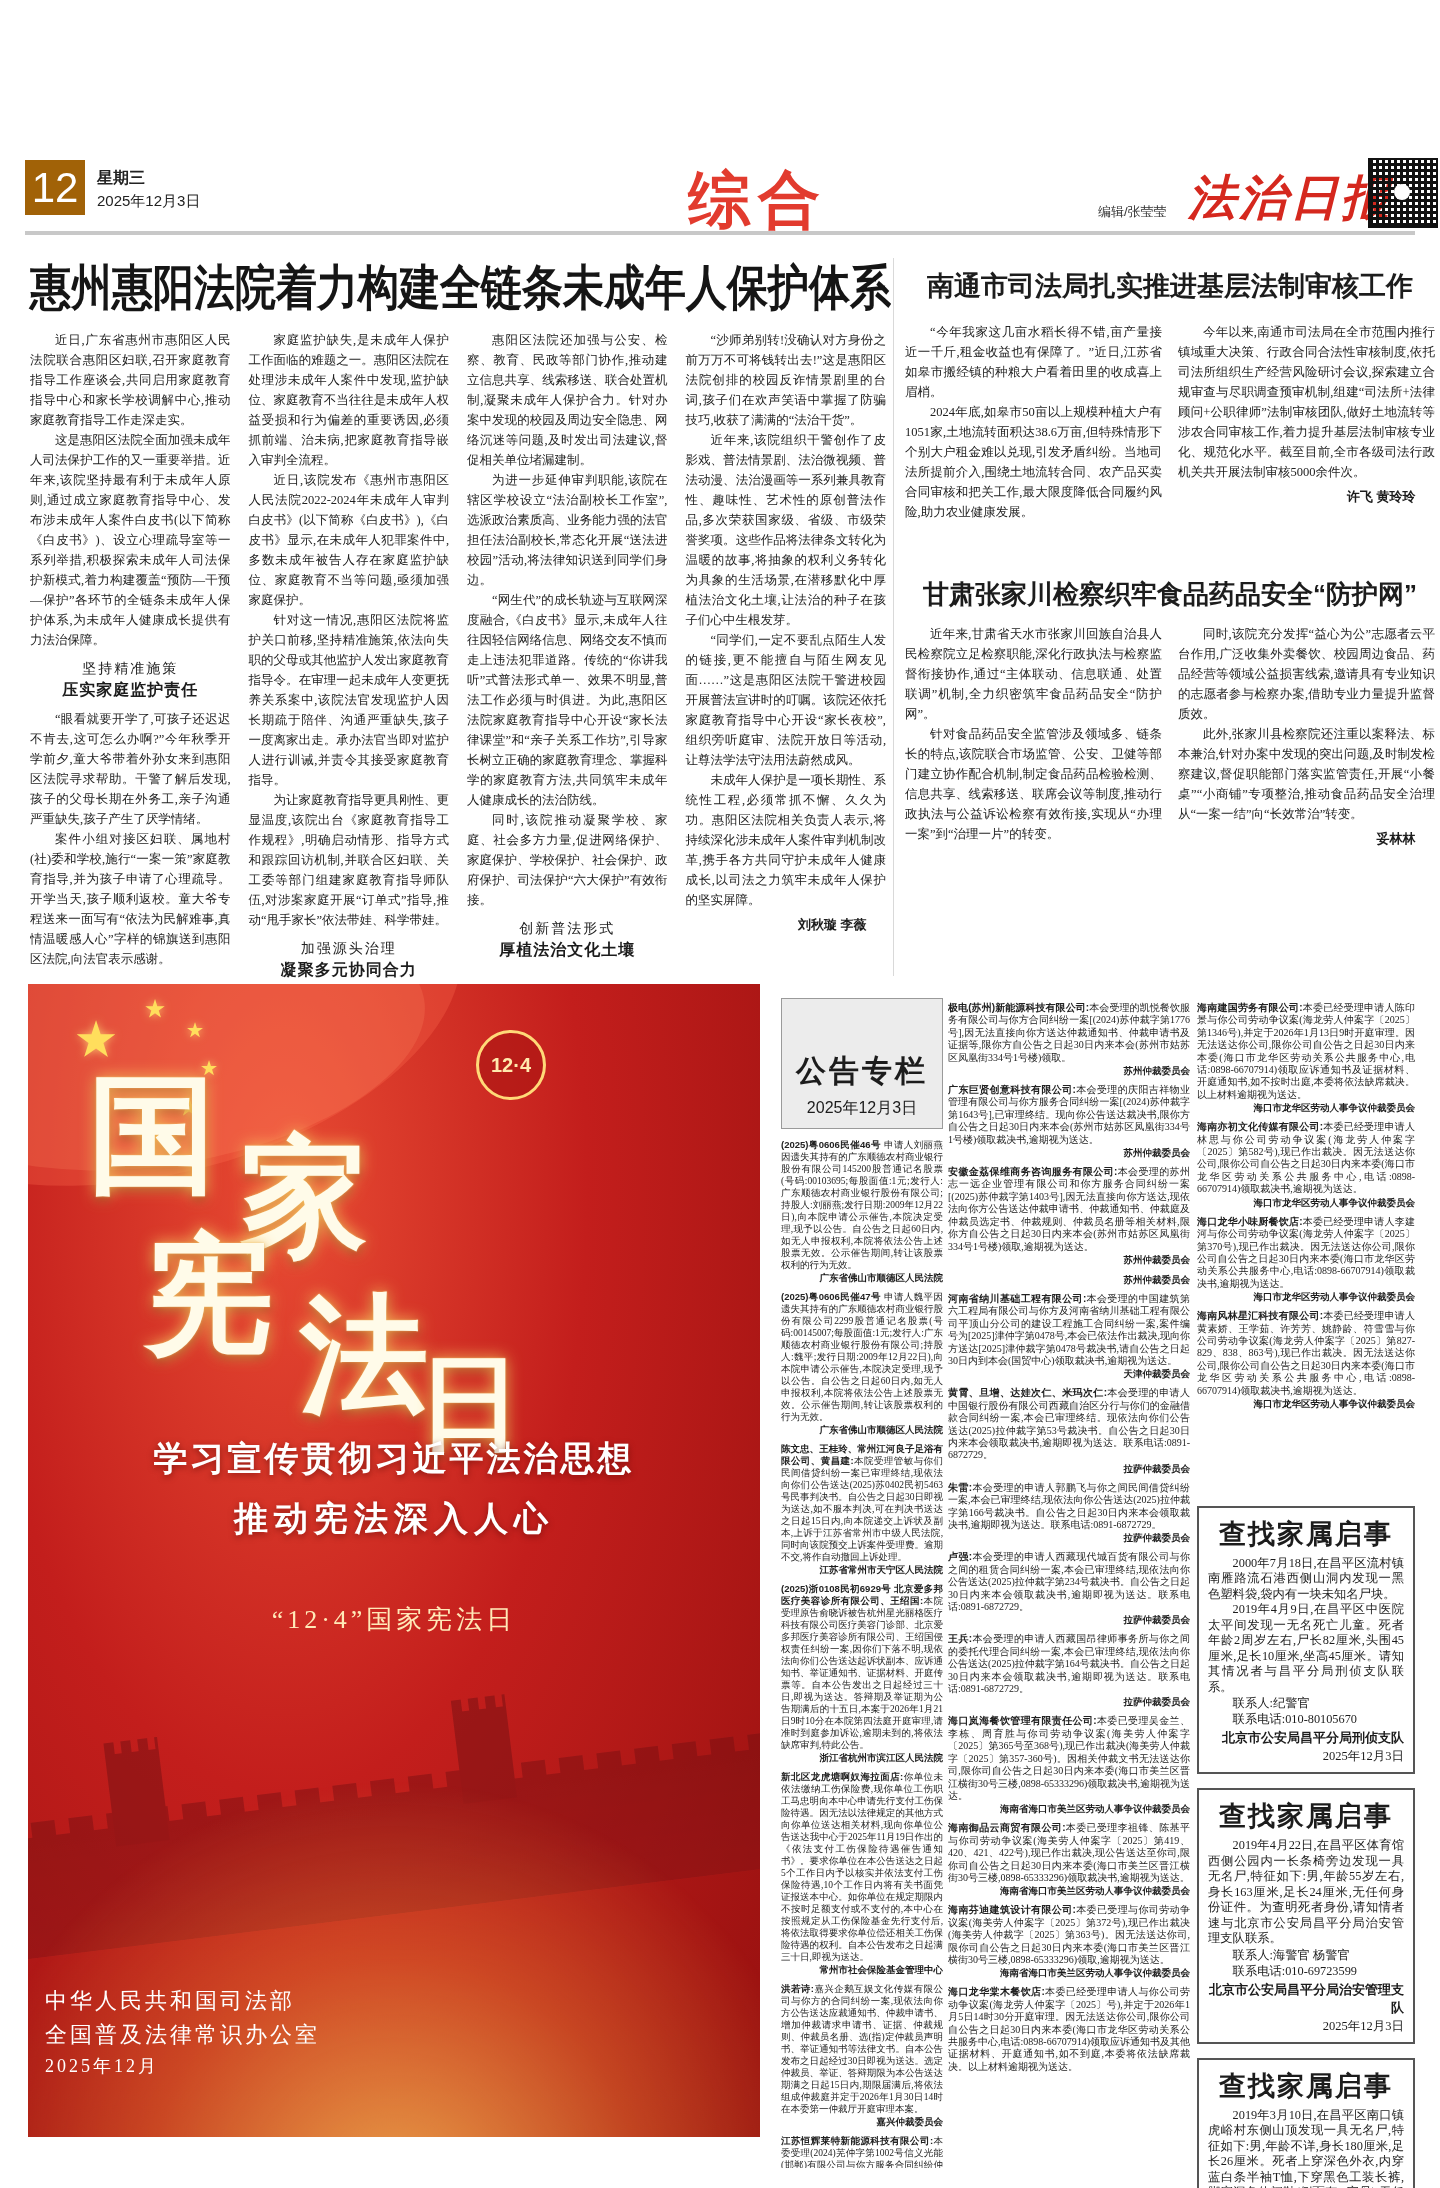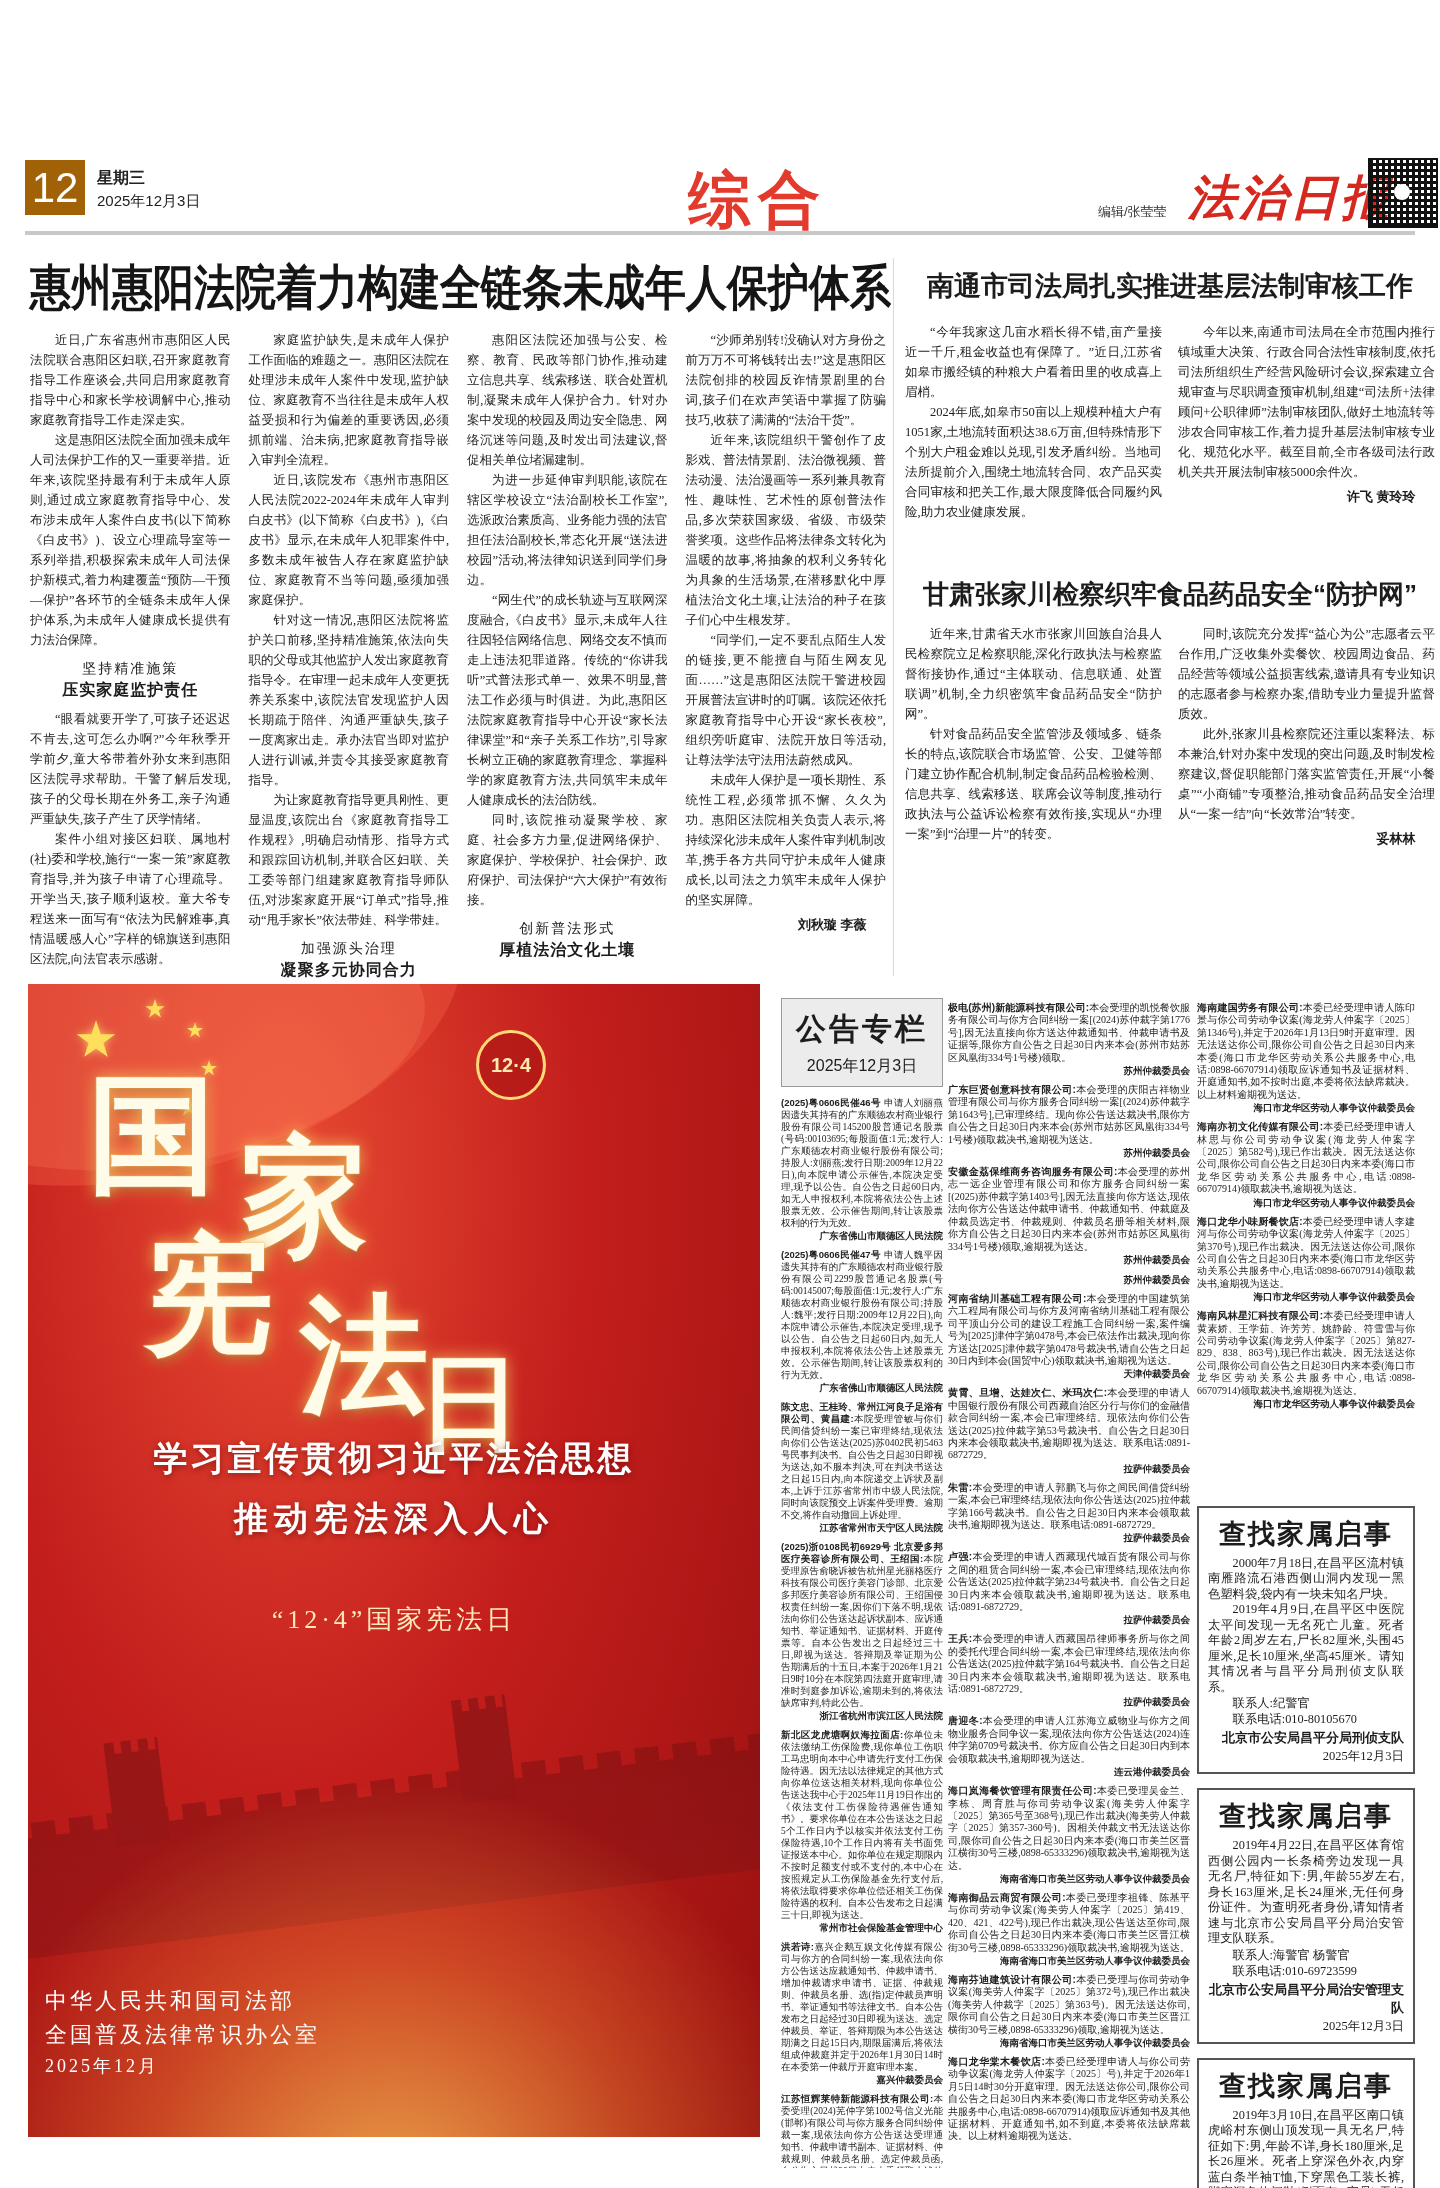--- a/index.html
+++ b/index.html
@@ -70,21 +70,21 @@
   .org{position:absolute;left:17px;width:100%;color:#fff;letter-spacing:3px;}
   .org1{top:1002px;font-size:22px;}
   .org2{top:1036px;font-size:22px;}
   .org3{top:1070px;font-size:18px;}
   
   .anncol{position:absolute;text-align:justify;}
   #annA{left:781px;top:998px;width:162px;height:1170px;overflow:hidden;}
   #annB{left:948px;top:1002px;width:242px;height:1166px;overflow:hidden;}
   #annC{left:1197px;top:1002px;width:218px;}
   .annbox{border:1px solid #9a9a9a;background:#ececec;text-align:center;padding:10px 4px 9px;margin-bottom:10px;}
-  .annbox .bt{font-size:30px;font-weight:bold;letter-spacing:3px;}
+  .annbox .bt{font-size:30px;font-weight:bold;letter-spacing:3px;margin-top:42px;}
   .annbox .bd{font-size:16px;margin-top:6px;font-family:"Liberation Sans","DejaVu Sans",sans-serif;}
   .ann{margin-bottom:7px;}
   .ann p.ab{margin:0;font-size:9.5px;line-height:12px;color:#222;}
   #annB .ann p.ab, #annC .ann p.ab{font-size:10px;line-height:12.4px;}
   .ann .lead{font-family:"Liberation Sans","DejaVu Sans",sans-serif;}
   .ann .sig{text-align:right;font-weight:bold;font-size:9.5px;line-height:13px;
             font-family:"Liberation Sans","DejaVu Sans",sans-serif;}
   
   .fam{border:2px solid #555;background:#fff;padding:8px 9px 7px;margin-top:14px;}
   #annC .fam:first-of-type{margin-top:96px;}
@@ -264,24 +264,20 @@
       </div>
       <div class="ann">
         <p class="ab"><b class="lead">卢强:</b>本会受理的申请人西藏现代城百货有限公司与你之间的租赁合同纠纷一案,本会已审理终结,现依法向你公告送达(2025)拉仲裁字第234号裁决书。自公告之日起30日内来本会领取裁决书,逾期即视为送达。联系电话:0891-6872729。</p>
         <div class="sig">拉萨仲裁委员会</div>
       </div>
       <div class="ann">
         <p class="ab"><b class="lead">王兵:</b>本会受理的申请人西藏国昂律师事务所与你之间的委托代理合同纠纷一案,本会已审理终结,现依法向你公告送达(2025)拉仲裁字第164号裁决书。自公告之日起30日内来本会领取裁决书,逾期即视为送达。联系电话:0891-6872729。</p>
         <div class="sig">拉萨仲裁委员会</div>
       </div>
       <div class="ann">
-        <p class="ab"><b class="lead">唐迎冬:</b>本会受理的申请人江苏海立威物业与你方之间物业服务合同争议一案,现依法向你方公告送达(2024)连仲字第0709号裁决书。你方应自公告之日起30日内到本会领取裁决书,逾期即视为送达。</p>
-        <div class="sig">连云港仲裁委员会</div>
-      </div>
-      <div class="ann">
         <p class="ab"><b class="lead">海口岚海餐饮管理有限责任公司:</b>本委已受理吴金兰、李栋、周育胜与你司劳动争议案(海美劳人仲案字〔2025〕第365号至368号),现已作出裁决(海美劳人仲裁字〔2025〕第357-360号)。因相关仲裁文书无法送达你司,限你司自公告之日起30日内来本委(海口市美兰区晋江横街30号三楼,0898-65333296)领取裁决书,逾期视为送达。</p>
         <div class="sig">海南省海口市美兰区劳动人事争议仲裁委员会</div>
       </div>
       <div class="ann">
         <p class="ab"><b class="lead">海南御品云商贸有限公司:</b>本委已受理李祖锋、陈基平与你司劳动争议案(海美劳人仲案字〔2025〕第419、420、421、422号),现已作出裁决,现公告送达至你司,限你司自公告之日起30日内来本委(海口市美兰区晋江横街30号三楼,0898-65333296)领取裁决书,逾期视为送达。</p>
         <div class="sig">海南省海口市美兰区劳动人事争议仲裁委员会</div>
       </div>
       <div class="ann">
         <p class="ab"><b class="lead">海南芬迪建筑设计有限公司:</b>本委已受理与你司劳动争议案(海美劳人仲案字〔2025〕第372号),现已作出裁决(海美劳人仲裁字〔2025〕第363号)。因无法送达你司,限你司自公告之日起30日内来本委(海口市美兰区晋江横街30号三楼,0898-65333296)领取,逾期视为送达。</p>
         <div class="sig">海南省海口市美兰区劳动人事争议仲裁委员会</div>

